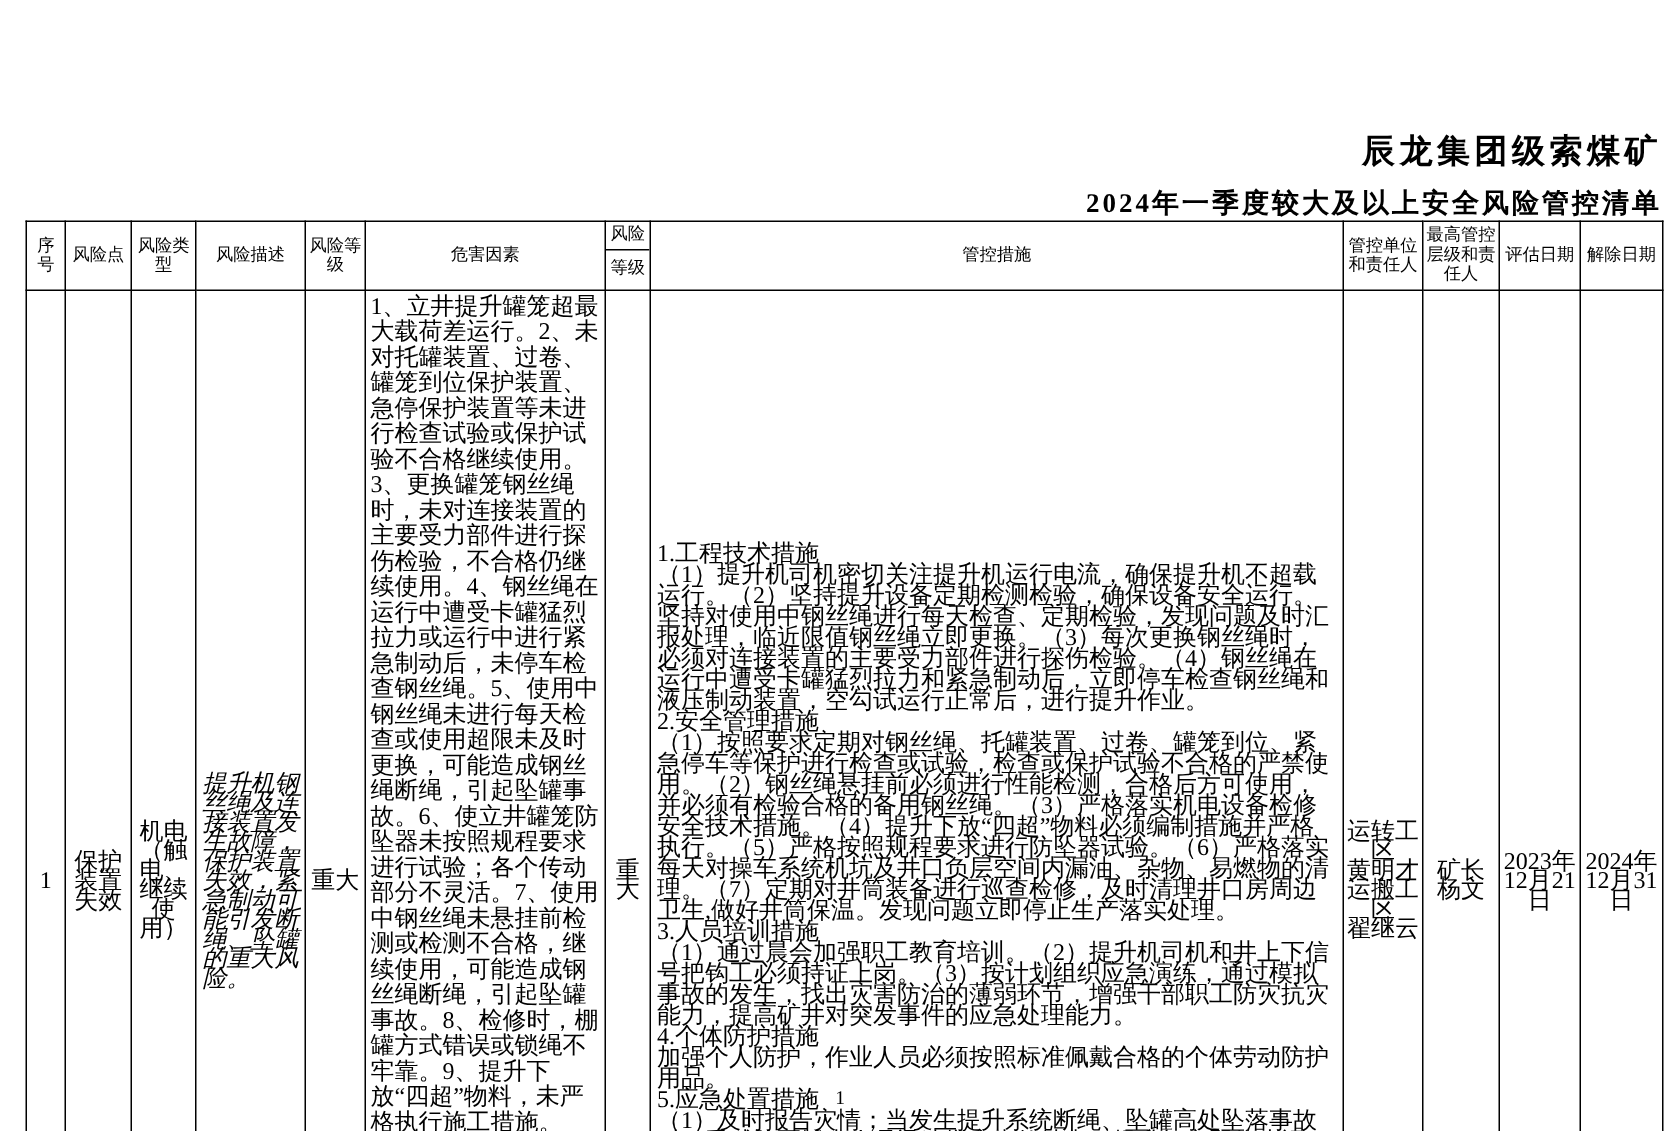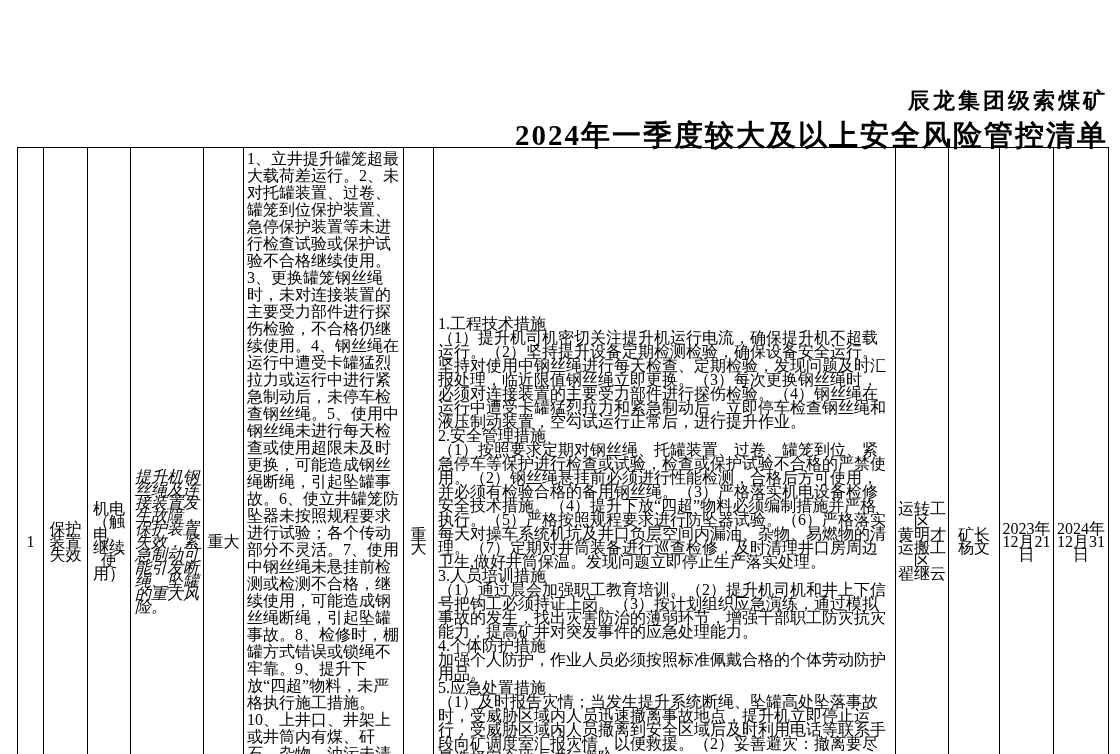--- a/index.html
+++ b/index.html
@@ -17,21 +17,21 @@
     text-align: right;
     margin-top: 16px;
   }
   .title-line1 {
     font-size: 22px;
     font-weight: bold;
     letter-spacing: 3px;
     line-height: 30px;
   }
   .title-line2 {
-    font-size: 29px;
+    font-size: 18px;
     font-weight: bold;
     letter-spacing: 2px;
     line-height: 30px;
     margin-top: 4px;
   }
   .risk-table {
     position: absolute;
     top: 147px;
     left: 17px;
     width: 1091px;
@@ -104,20 +104,37 @@
       <col style="width:40px">
       <col style="width:160px">
     <col style="width:30px">
       <col style="width:462px">
       <col style="width:53px">
     <col style="width:51px">
       <col style="width:54px">
       <col style="width:55px">
   </colgroup>
   <tbody>
+    <tr class="header-row">
+      <td>序号</td>
+      <td>风险点</td>
+      <td>风险类型</td>
+      <td>风险描述</td>
+      <td>风险等级</td>
+      <td>危害因素</td>
+      <td class="cell-split">
+        <div class="split-top">风险</div>
+        <div class="split-bottom">等级</div>
+      </td>
+      <td>管控措施</td>
+      <td>管控单位和责任人</td>
+      <td>最高管控层级和责任人</td>
+      <td>评估日期</td>
+      <td>解除日期</td>
+    </tr>
     <tr class="data-row">
       <td>1</td>
       <td>保护装置失效</td>
       <td>机电（触电、继续使用）</td>
       <td class="cell-desc">提升机钢丝绳及连接装置发生故障，保护装置失效，紧急制动可能引发断绳、坠罐的重大风险。</td>
       <td>重大</td>
       <td class="cell-hazard">1、立井提升罐笼超最大载荷差运行。2、未对托罐装置、过卷、罐笼到位保护装置、急停保护装置等未进行检查试验或保护试验不合格继续使用。3、更换罐笼钢丝绳时，未对连接装置的主要受力部件进行探伤检验，不合格仍继续使用。4、钢丝绳在运行中遭受卡罐猛烈拉力或运行中进行紧急制动后，未停车检查钢丝绳。5、使用中钢丝绳未进行每天检查或使用超限未及时更换，可能造成钢丝绳断绳，引起坠罐事故。6、使立井罐笼防坠器未按照规程要求进行试验；各个传动部分不灵活。7、使用中钢丝绳未悬挂前检测或检测不合格，继续使用，可能造成钢丝绳断绳，引起坠罐事故。8、检修时，棚罐方式错误或锁绳不牢靠。9、提升下放“四超”物料，未严格执行施工措施。10、上井口、井架上或井筒内有煤、矸石、杂物、油污未清理或辅助设施未固定牢固，因被碰或风吹等坠落。冬季井口温度低于2℃，井口结冰。11、罐笼人物混装，双罐笼一侧提人另一侧提物，人员上下井时不遵守乘罐制度或乘罐人员超出每罐限乘12人规定。</td>
       <td>重大</td>
       <td class="cell-measures">1.工程技术措施
 （1）提升机司机密切关注提升机运行电流，确保提升机不超载运行。（2）坚持提升设备定期检测检验，确保设备安全运行。坚持对使用中钢丝绳进行每天检查、定期检验，发现问题及时汇报处理，临近限值钢丝绳立即更换。（3）每次更换钢丝绳时，必须对连接装置的主要受力部件进行探伤检验。（4）钢丝绳在运行中遭受卡罐猛烈拉力和紧急制动后，立即停车检查钢丝绳和液压制动装置，空勾试运行正常后，进行提升作业。

